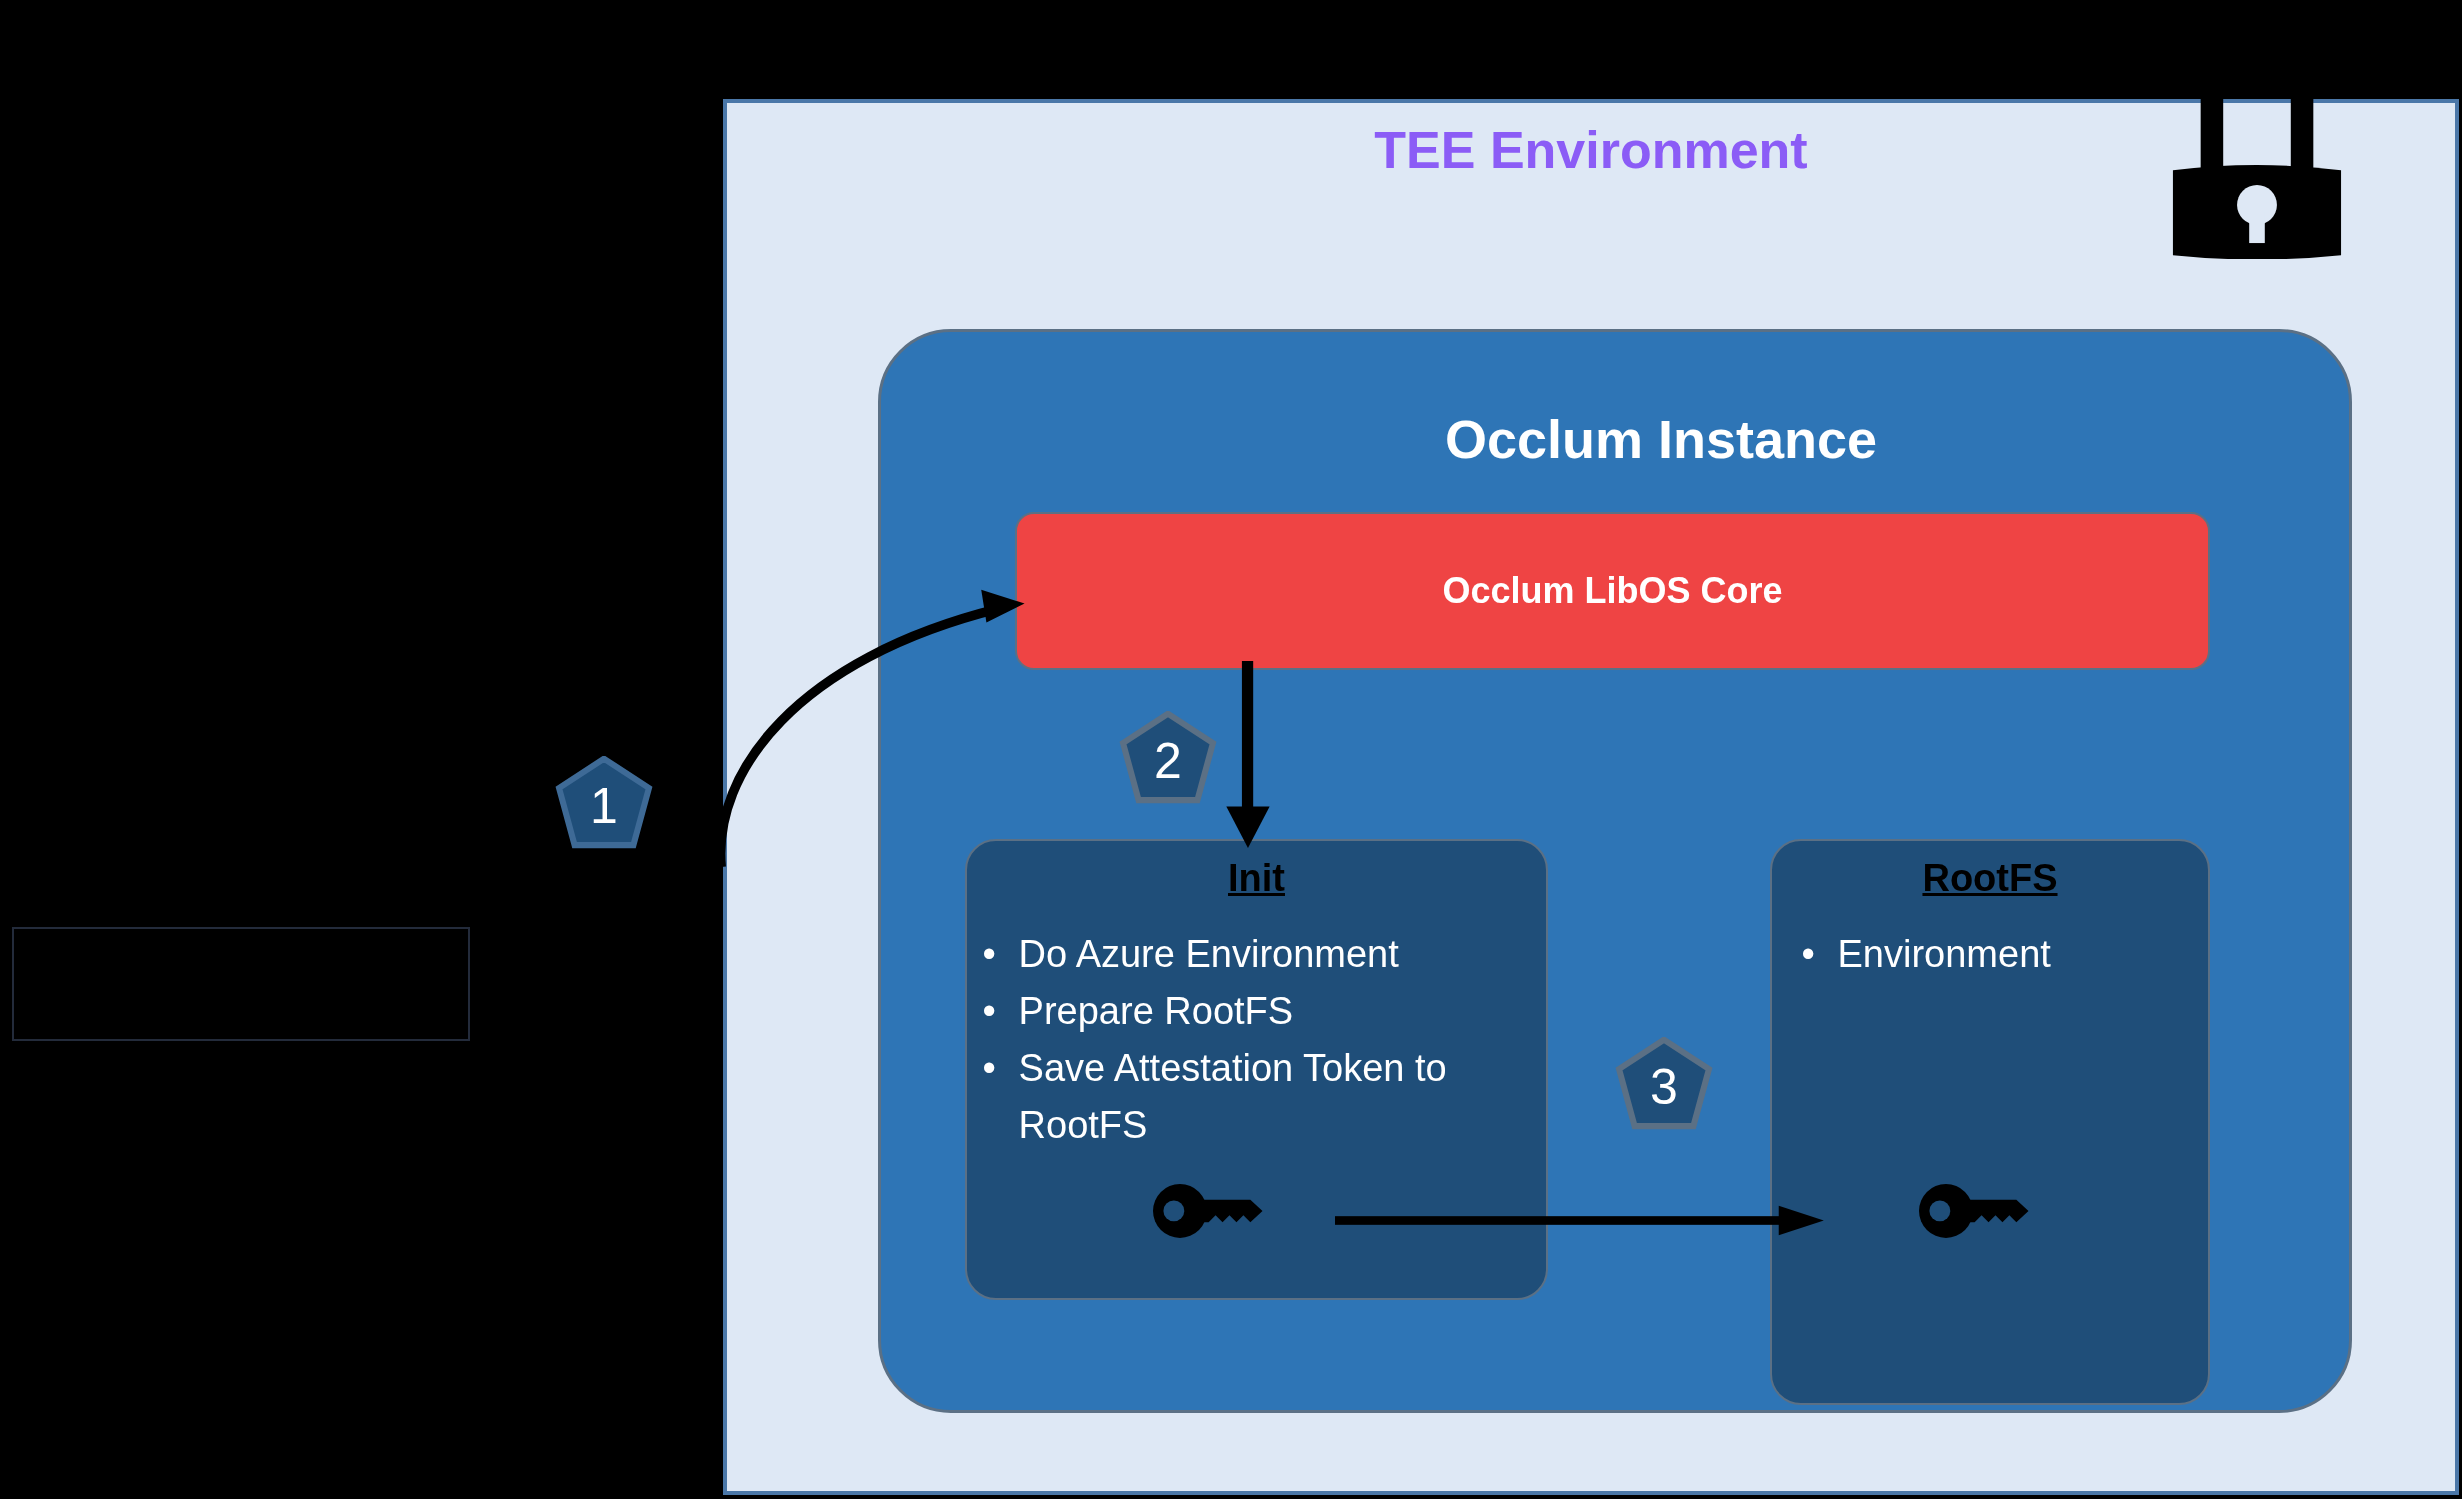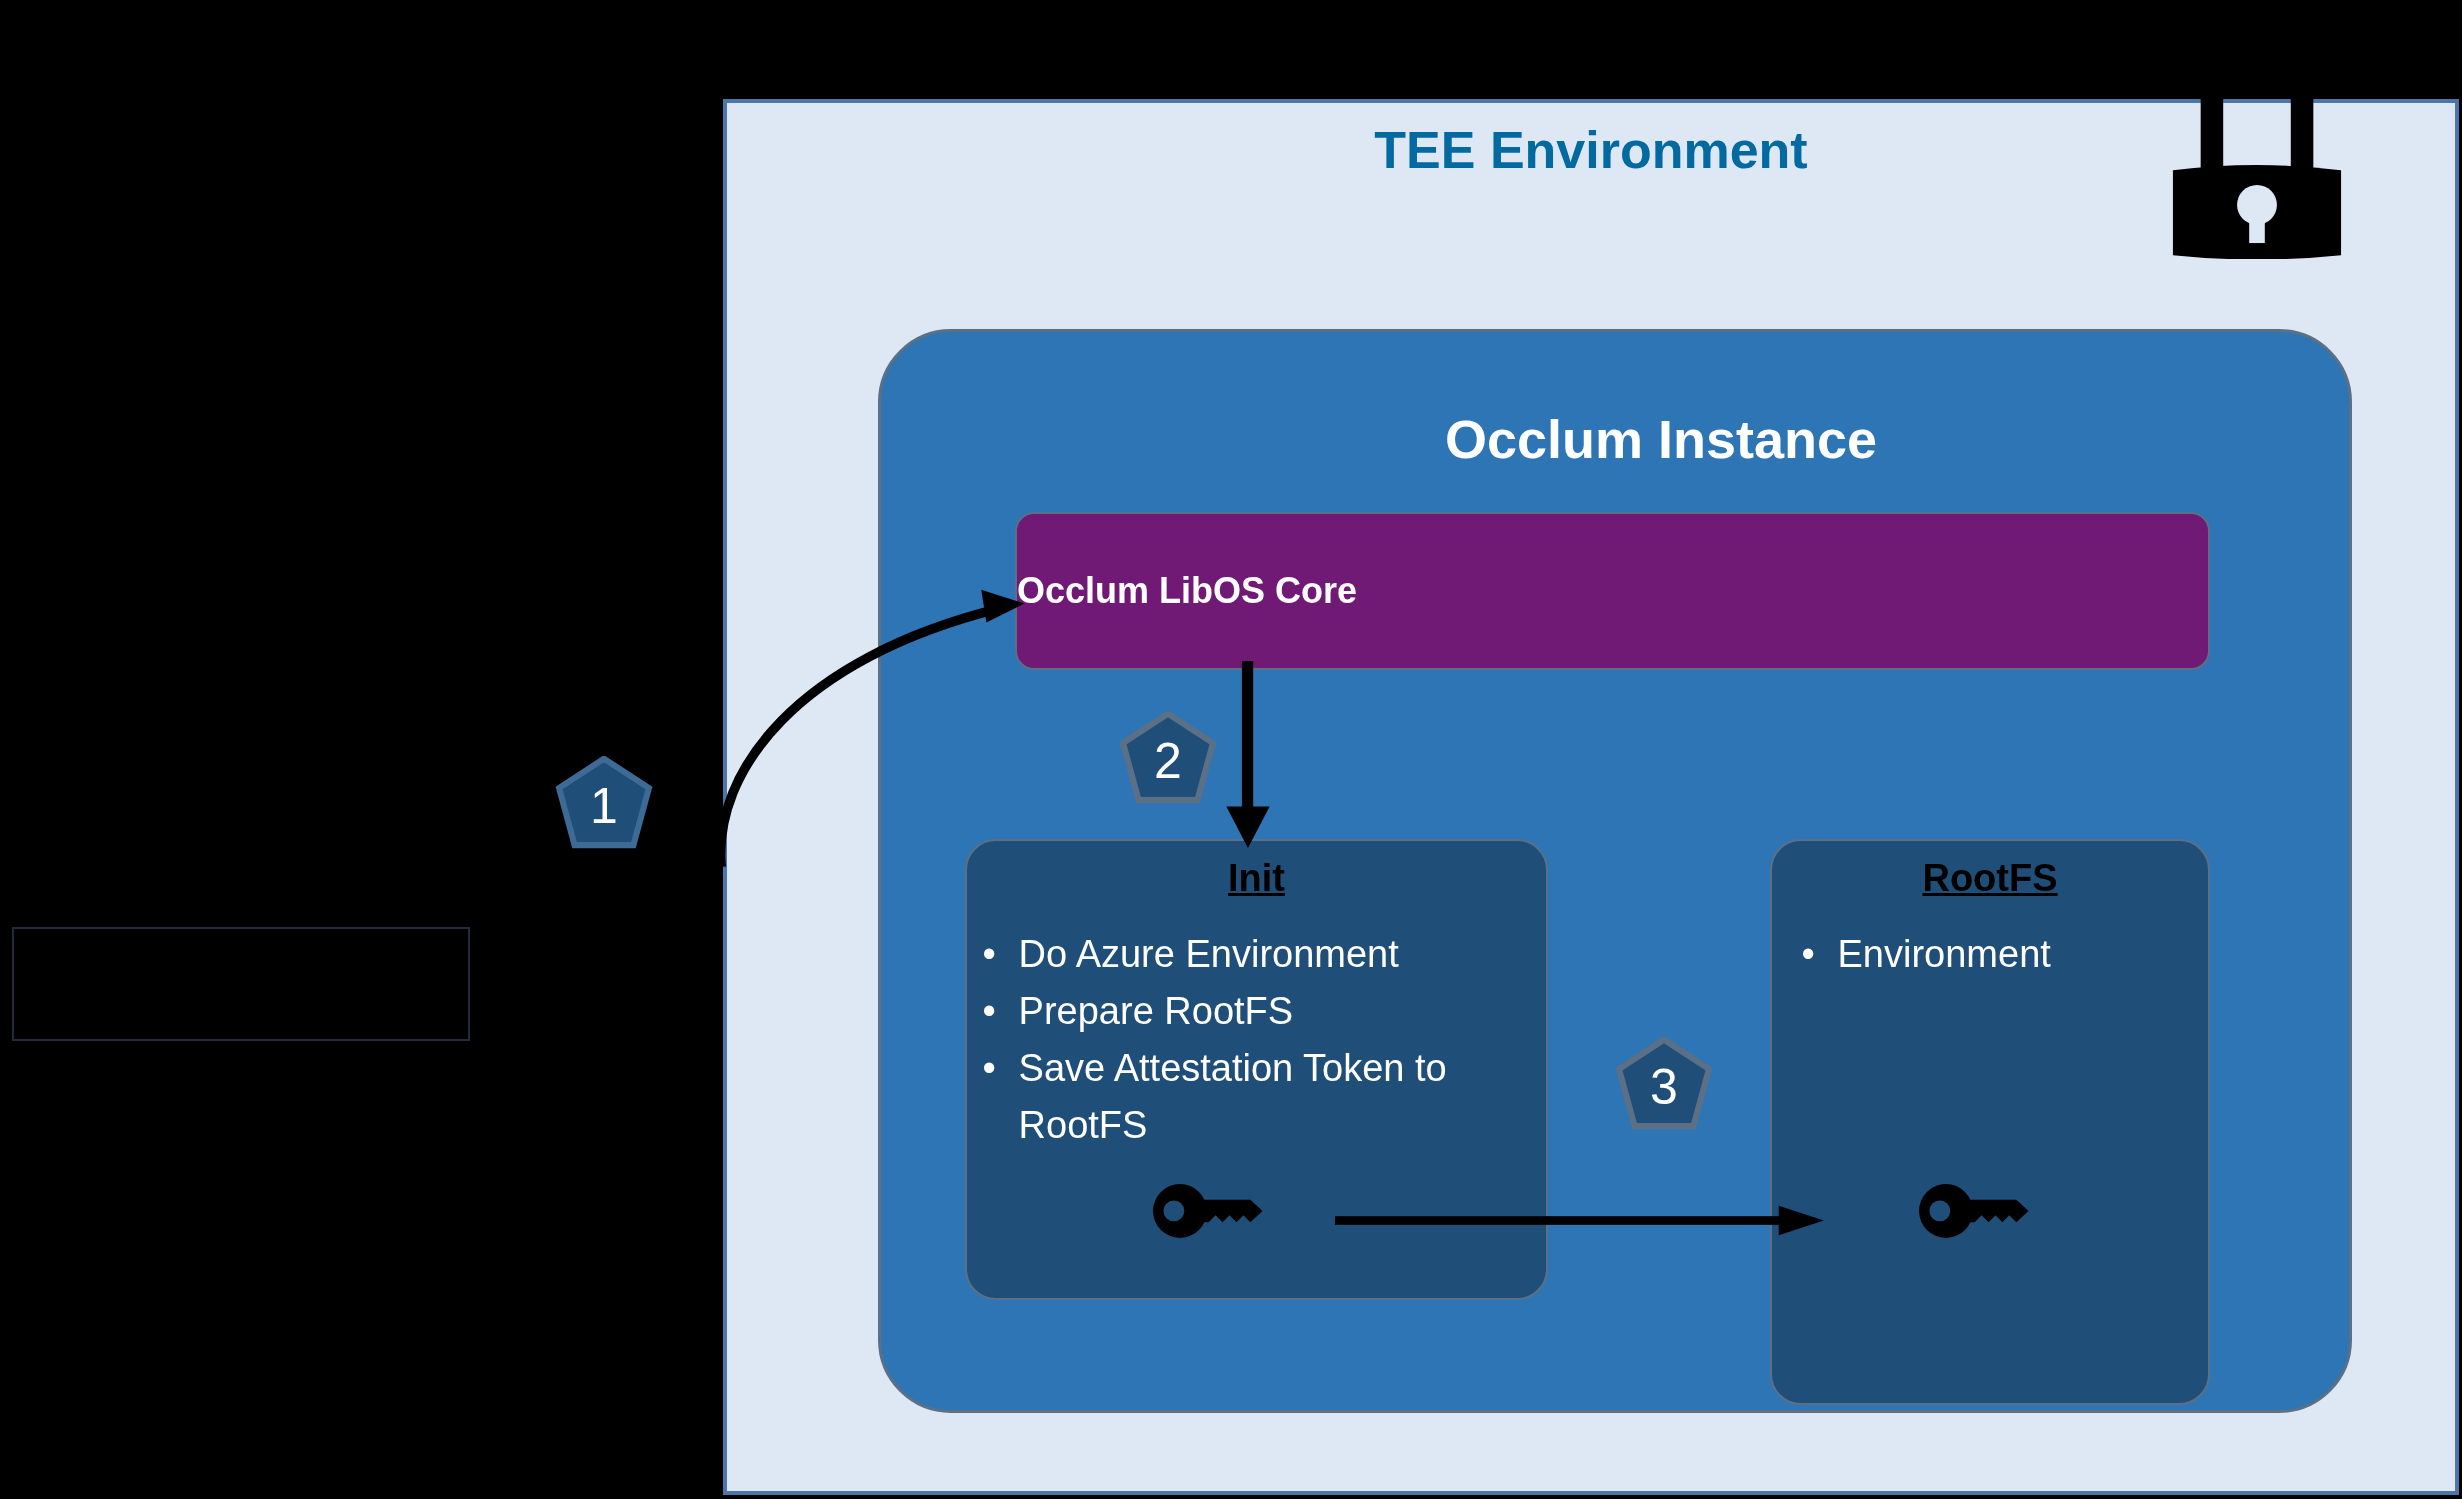--- a/index.html
+++ b/index.html
@@ -28,21 +28,21 @@
     box-sizing: border-box;
   }
   .tee-title {
     position: absolute;
     left: 723px;
     top: 120px;
     width: 1736px;
     text-align: center;
     font-size: 52px;
     font-weight: bold;
-    color: #0369a1;
+    color: #8b5cf6;
     letter-spacing: 0px;
   }
 
   
   .lock-icon {
     position: absolute;
     left: 2166px;
     top: 94px;
     width: 182px;
     height: 165px;
@@ -72,27 +72,27 @@
     padding-left: 46px;
   }
 
   
   .libos-box {
     position: absolute;
     left: 1015px;
     top: 512px;
     width: 1195px;
     height: 158px;
-    background: #701a75;
+    background: #ef4444;
     border: 2.6px solid #5B7085;
     border-radius: 19px;
     box-sizing: border-box;
     display: flex;
     align-items: center;
-    justify-content: flex-start;
+    justify-content: center;
   }
   .libos-label {
     font-size: 36px;
     font-weight: bold;
     color: #FFFFFF;
   }
 
   
   .panel {
     position: absolute;

